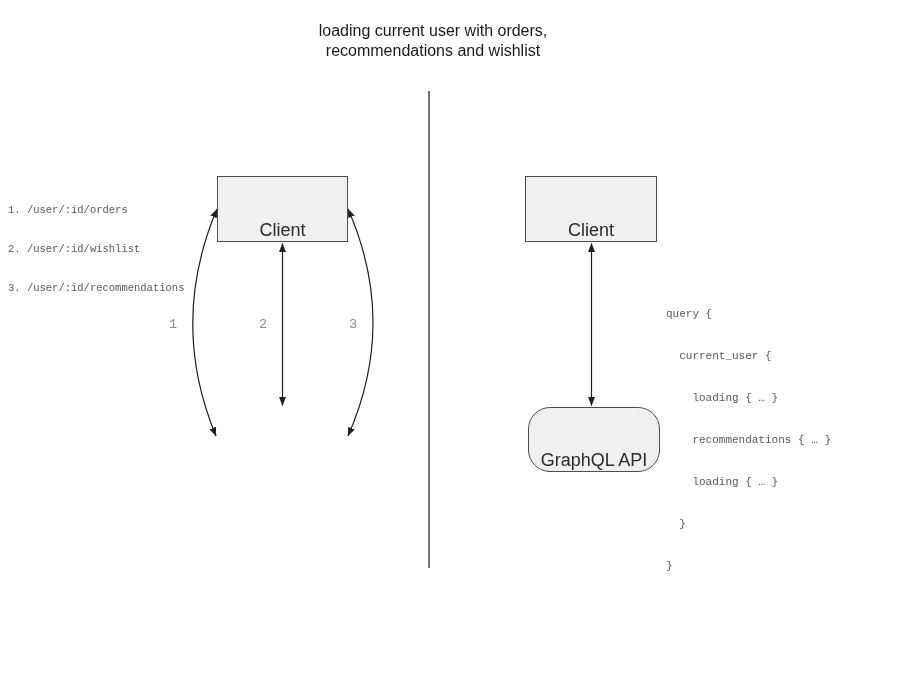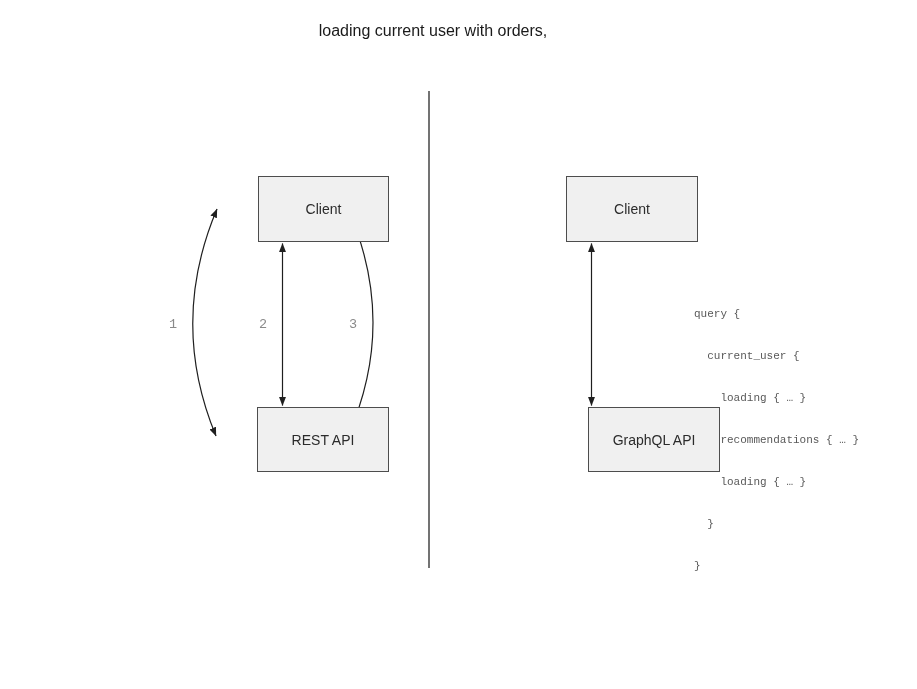--- a/index.html
+++ b/index.html
@@ -31,44 +31,43 @@
     top: 0;
     width: 917px;
     height: 689px;
   }
   .node {
     position: absolute;
     box-sizing: border-box;
     background: #f0f0f0;
     border: 1.5px solid #4d4d4d;
     display: flex;
-    align-items: center;
+    align-items: flex-end;
     justify-content: center;
-    font-size: 14px;
+    font-size: 18px;
     color: #2b2b2b;
-    margin-left: 41px;
   }
   .node-client-left  { left: 217px; top: 176px; width: 131px; height: 66px; }
   .node-rest         { left: 216px; top: 407px; width: 132px; height: 65px; }
   .node-client-right { left: 525px; top: 176px; width: 132px; height: 66px; }
-  .node-graphql      { left: 547px; top: 407px; width: 132px; height: 65px; }
+  .node-graphql      { left: 528px; top: 407px; width: 132px; height: 65px; border-radius: 22px; }
   .code {
     position: absolute;
     font-family: "Liberation Mono", "DejaVu Sans Mono", monospace;
     color: #595959;
     white-space: pre;
   }
   .endpoints {
     left: 8px;
     top: 178px;
     font-size: 10.5px;
     line-height: 13px;
   }
   .query {
-    left: 694px;
+    left: 666px;
     top: 279px;
     font-size: 11px;
     line-height: 14px;
   }
   .arrow-label {
     position: absolute;
     width: 20px;
     text-align: center;
     font-family: "Liberation Mono", "DejaVu Sans Mono", monospace;
     font-size: 13.5px;
@@ -78,22 +77,28 @@
   .lbl-2 { left: 253px; top: 317px; }
   .lbl-3 { left: 343px; top: 317px; }
 </style>
 </head>
 <body>
 
 <div class="canvas">
 
   <div class="title">
     <div>loading current user with orders,</div>
+    <div>recommendations and wishlist</div>
   </div>
 
+  <div class="code endpoints">
+    <div>1. /user/:id/orders</div>
+    <div>2. /user/:id/wishlist</div>
+    <div>3. /user/:id/recommendations</div>
+  </div>
 
   <svg class="svg-layer" width="917" height="689" viewBox="0 0 917 689">
     <defs>
       <marker id="ah" markerUnits="userSpaceOnUse" markerWidth="9" markerHeight="7" refX="8.6" refY="3.5" orient="auto-start-reverse">
         <path d="M0,0 L9,3.5 L0,7 Z" fill="#1f1f1f"></path>
       </marker>
     </defs>
 
     <line x1="429" y1="91" x2="429" y2="568" stroke="#444444" stroke-width="1.5"></line>
 
@@ -103,23 +108,20 @@
 
     <path d="M 348,209 Q 398,322.5 348,436" fill="none" stroke="#1f1f1f" stroke-width="1.2" marker-start="url(#ah)" marker-end="url(#ah)"></path>
 
     <line x1="591.5" y1="243.5" x2="591.5" y2="405.5" stroke="#1f1f1f" stroke-width="1.2" marker-start="url(#ah)" marker-end="url(#ah)"></line>
   </svg>
 
   <div class="node node-client-left">
     <span>Client</span>
   </div>
 
-  <div class="node node-rest">
-    <span>REST API</span>
-  </div>
 
   <div class="node node-client-right">
     <span>Client</span>
   </div>
 
   <div class="node node-graphql">
     <span>GraphQL API</span>
   </div>
 
   <div class="arrow-label lbl-1">1</div>

